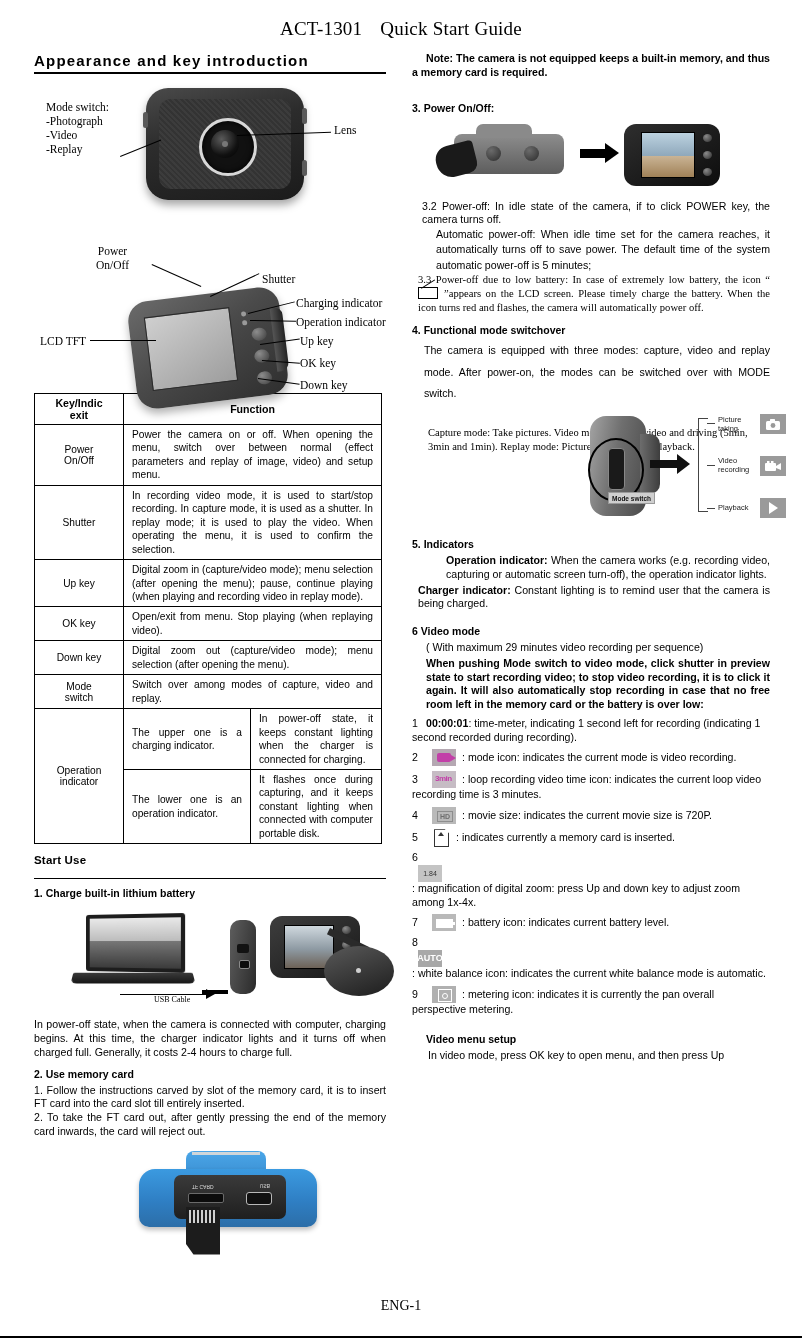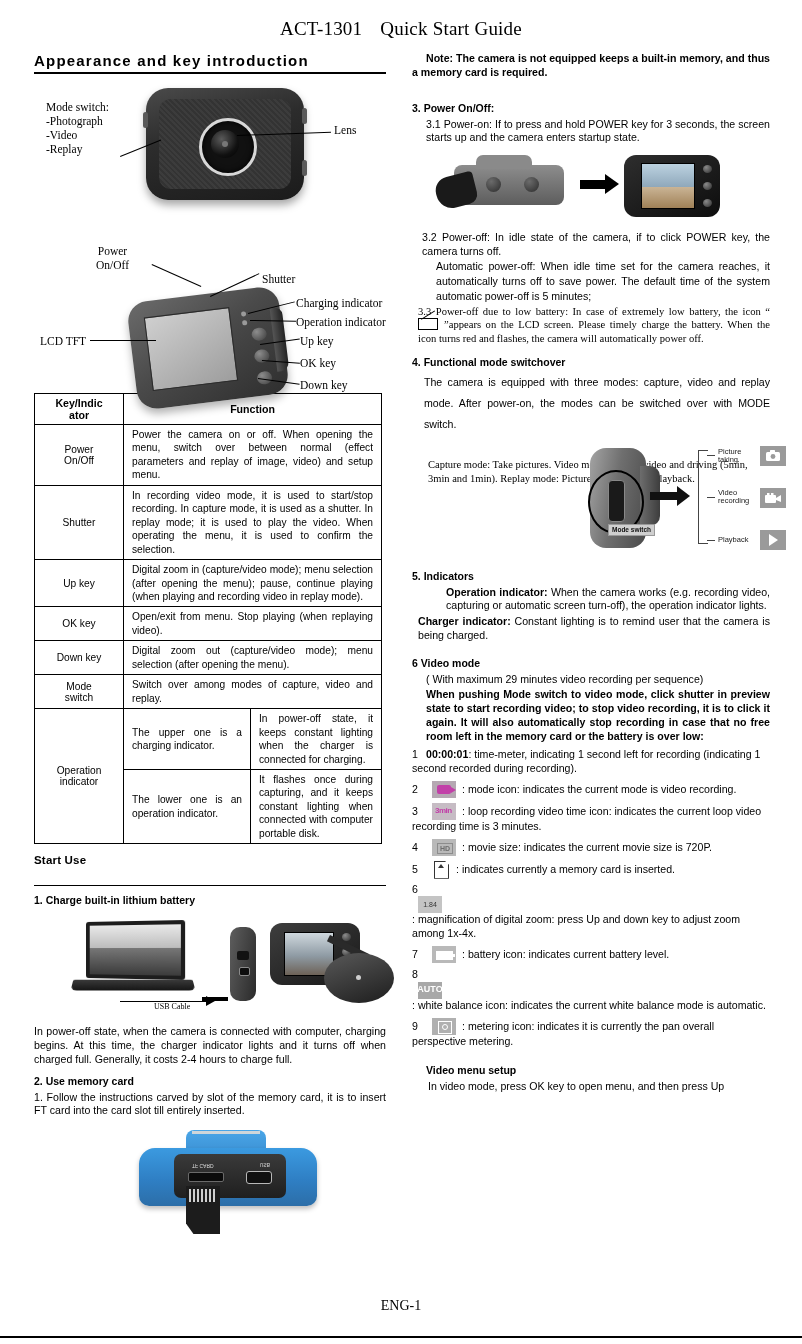--- a/index.html
+++ b/index.html
@@ -54,21 +54,21 @@
     font-size: 15px;
     letter-spacing: 1.2px;
     padding-bottom: 3px;
     border-bottom: 2.5px solid #000;
     margin-bottom: 4px;
   }
   .sec-head.small {
     font-size: 11.5px;
     letter-spacing: 0.2px;
     border-bottom: 1.6px solid #000;
-    padding-bottom: 19px;
+    padding-bottom: 12px;
   }
   .sub-head {
     font-weight: bold;
     font-size: 10.5px;
     margin: 8px 0 4px 0;
   }
   .body-text {
     font-size: 10.6px;
     line-height: 1.3;
     text-align: justify;
@@ -583,21 +583,21 @@
 
       <div class="lbl" style="left:6px;top:78px;">LCD TFT</div>
       <div class="leader" style="left:56px;top:84px;width:66px;"></div>
     </div>
 
     <table class="keytable">
       <tbody>
           <tr>
         <th class="kcell">
           <span>Key/Indic</span><br>
-          <span>ator</span>
+          <span>exit</span>
         </th>
         <th colspan="2">Function</th>
       </tr>
       <tr>
         <td class="kcell">
           <span>Power</span><br>
           <span>On/Off</span>
         </td>
         <td colspan="2" class="fcell">Power the camera on or off. When opening the menu, switch over between normal (effect parameters and replay of image, video) and setup menu.</td>
       </tr>
@@ -668,20 +668,21 @@
       <div class="zoom-conn"></div>
       <div class="zoom-bubble">
         <div class="pin"></div>
       </div>
     </div>
 
     <div class="body-text">In power-off state, when the camera is connected with computer, charging begins. At this time, the charger indicator lights and it turns off when charged full. Generally, it costs 2-4 hours to charge full.</div>
 
     <div class="sub-head">2. Use memory card</div>
     <div class="body-text">1. Follow the instructions carved by slot of the memory card, it is to insert FT card into the card slot till entirely inserted.</div>
+    <div class="body-text">2. To take the FT card out, after gently pressing the end of the memory card inwards, the card will reject out.</div>
 
     <div class="bluecam">
       <div class="bc-hump">
           <div class="strip"></div>
         </div>
       <div class="bc-body"></div>
       <div class="bc-panel">
         <div class="bc-lab" style="left:18px;top:9px;">TF CARD</div>
         <div class="bc-lab" style="right:16px;top:8px;">USB</div>
         <div class="bc-slot"></div>
@@ -699,21 +700,20 @@
           </div>
       </div>
     </div>
   </div>
 
   <div class="col-right">
 
     <div class="body-text bold" style="text-indent:14px;">Note: The camera is not equipped keeps a built-in memory, and thus a memory card is required.</div>
 
     <div class="sub-head" style="margin-top:22px;">3. Power On/Off:</div>
-    <div class="body-text" style="margin-left:14px;">3.1 Power-on: If to press and hold POWER key for 3 seconds, the screen starts up and the camera enters startup state.</div>
 
     <div class="pwr-pics">
       <div class="pwr-left">
         <div class="top"></div>
         <div class="dial" style="left:32px;"></div>
         <div class="dial" style="left:70px;"></div>
         <div class="hand"></div>
       </div>
       <div class="arrow-blk"></div>
       <div class="pwr-right">

